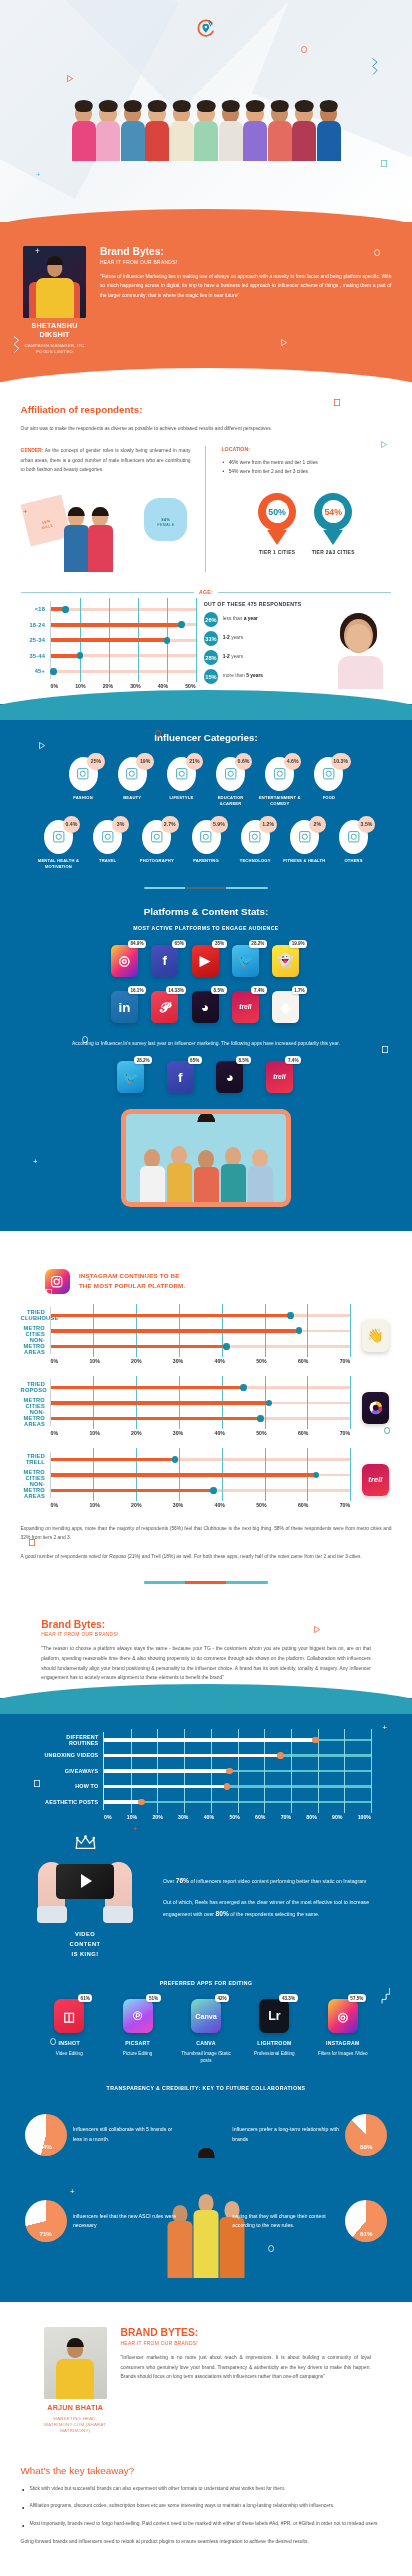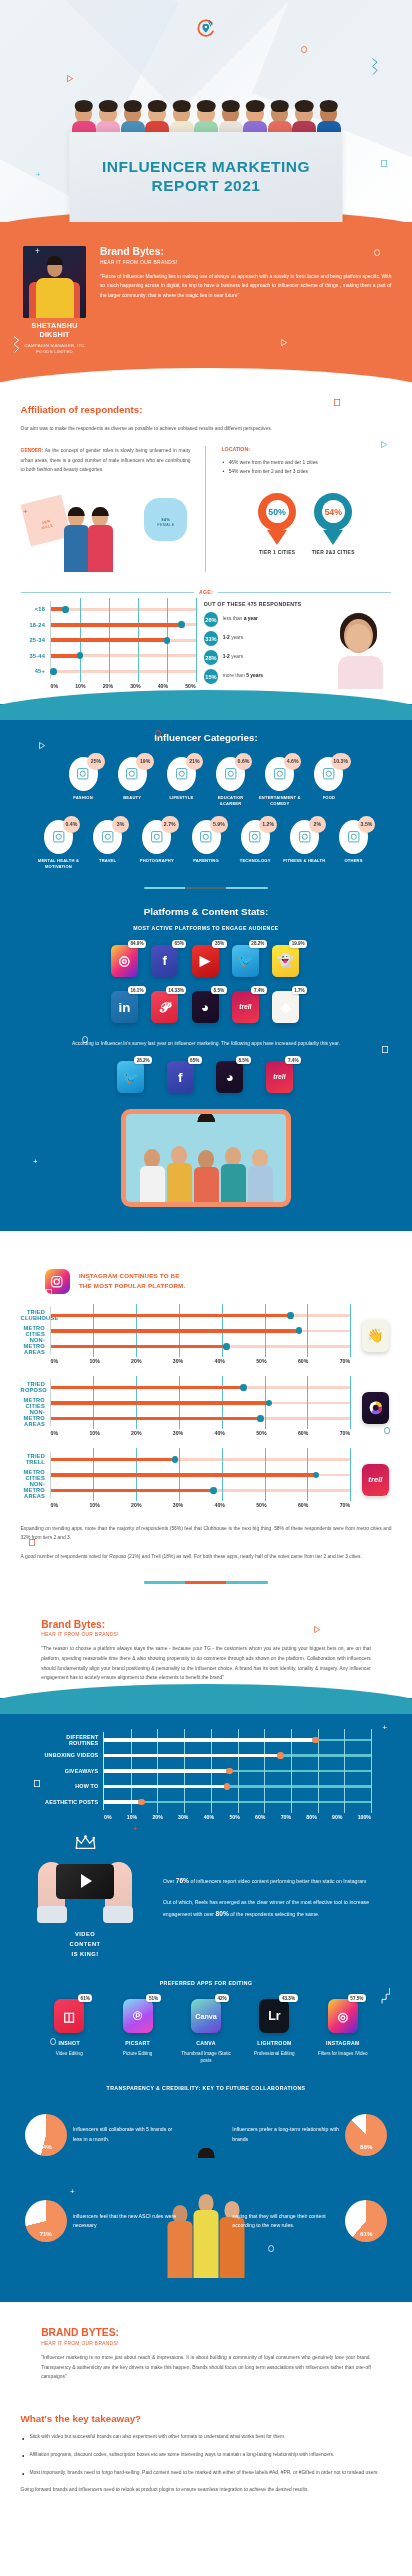--- a/index.html
+++ b/index.html
@@ -271,21 +271,21 @@
   
   .bb-white { background:#fff; padding:25px 20.6px 15.5px; position:relative; }
   .bb-white .bb-title,.bb-white .bb-sub { color:#ef5b2b; }
   .bb-white .bb-name { color:#ef5b2b; }
   .bb-white .bb-role { color:#f0856a; }
   .bb-white .bb-quote { color:#555; }
   .ph-gray { background:linear-gradient(160deg,#dfe0da,#c9cac3); }
   .ph-blue { background:#2d3f63; }
 
   
-  .kt-title { font-size:9.8px; font-weight:bold; color:#ef5b2b; margin:3.1px 0 8.2px; }
+  .kt-title { font-size:9.8px; font-weight:normal; color:#ef5b2b; margin:3.1px 0 8.2px; }
   .kt-list { list-style:none; }
   .kt-list li { font-size:4.9px; line-height:1.95; position:relative;
                 padding-left:8.8px; margin-bottom:8.2px; color:#555; }
   .kt-list li::before { content:"•"; position:absolute; left:1.5px; top:-0.5px;
                 font-size:6.7px; color:#333; }
   .plus { color:#57c0cd; font-size:7.7px; }
 </style>
 </head>
 <body>
 
@@ -381,26 +381,20 @@
           <div class="p-head" style="background:#d9a27c"></div>
           <div class="p-body" style="background:#b23a52"></div>
         </div>
       <div class="person">
           <div class="p-hair"></div>
           <div class="p-head" style="background:#c08057"></div>
           <div class="p-body" style="background:#1a5fa8"></div>
         </div>
     </div>
 
-    <div class="board">
-      <h1>
-        <span>INFLUENCER MARKETING</span><br>
-        <span>REPORT 2021</span>
-      </h1>
-    </div>
   </div>
 
   <div class="brand-orange">
     <div class="deco" style="left:35px;top:25px;color:#fff;font-size:8.2px;">+</div>
     <div class="deco" style="left:374px;top:27px;">
       <svg width="6.2" height="7.2" viewBox="0 0 12 14">
           <ellipse cx="6" cy="7" rx="5" ry="6" fill="none" stroke="#fff" stroke-width="1.4"></ellipse>
         </svg>
     </div>
     <div class="deco" style="left:12.4px;top:114px;">
@@ -1438,20 +1432,29 @@
     </div>
     <div class="deco" style="left:32px;top:705px;">
       <svg width="6.2" height="7.2" viewBox="0 0 12 14">
           <rect x="1" y="1" width="10" height="12" fill="none" stroke="#fff" stroke-width="1.4"></rect>
         </svg>
     </div>
   </div>
 
   <div class="bb-white">
     <div class="bb-row">
+      <div class="bb-photo-col">
+        <div class="bb-photo ph-gray">
+          <div class="ph-body ph-blue"></div>
+          <div class="ph-head" style="background:#c0885d"></div>
+          <div class="ph-hair"></div>
+        </div>
+        <div class="bb-name">ARJUN BHATIA</div>
+        <div class="bb-role">MARKETING HEAD, MATRIMONY.COM (BHARAT MATRIMONY)</div>
+      </div>
       <div style="flex:1">
         <div class="bb-title">BRAND BYTES:</div>
         <div class="bb-sub">HEAR IT FROM OUR BRANDS!</div>
         <div class="bb-quote">"Influencer marketing is no more just about reach &amp; impressions. It is about building a community of loyal consumers who genuinely love your brand. Transparency &amp; authenticity are the key drivers to make this happen. Brands should focus on long term associations with influencers rather than one-off campaigns"</div>
       </div>
     </div>
   </div>
 
   <div class="sec-white" style="padding-top:12.4px">
     <div class="kt-title">What's the key takeaway?</div>

